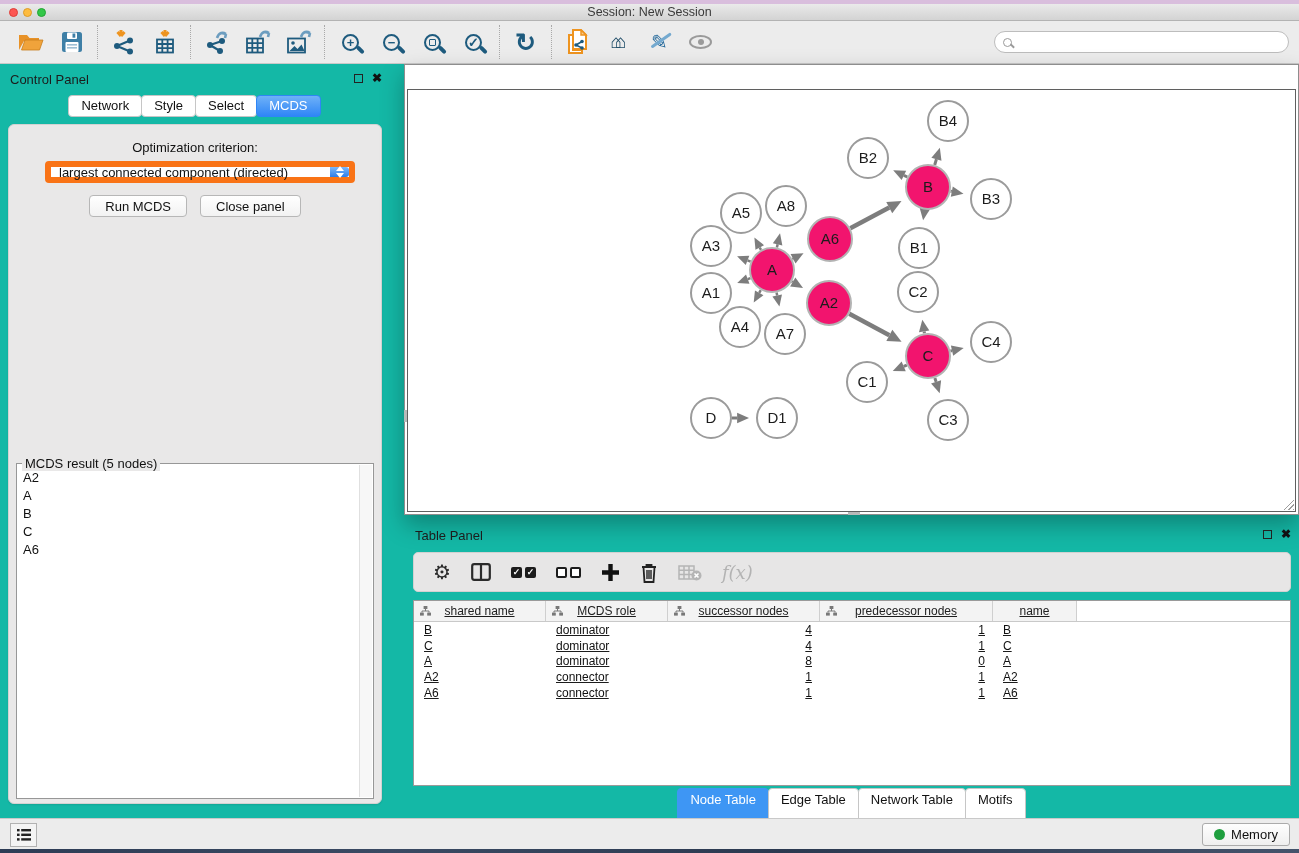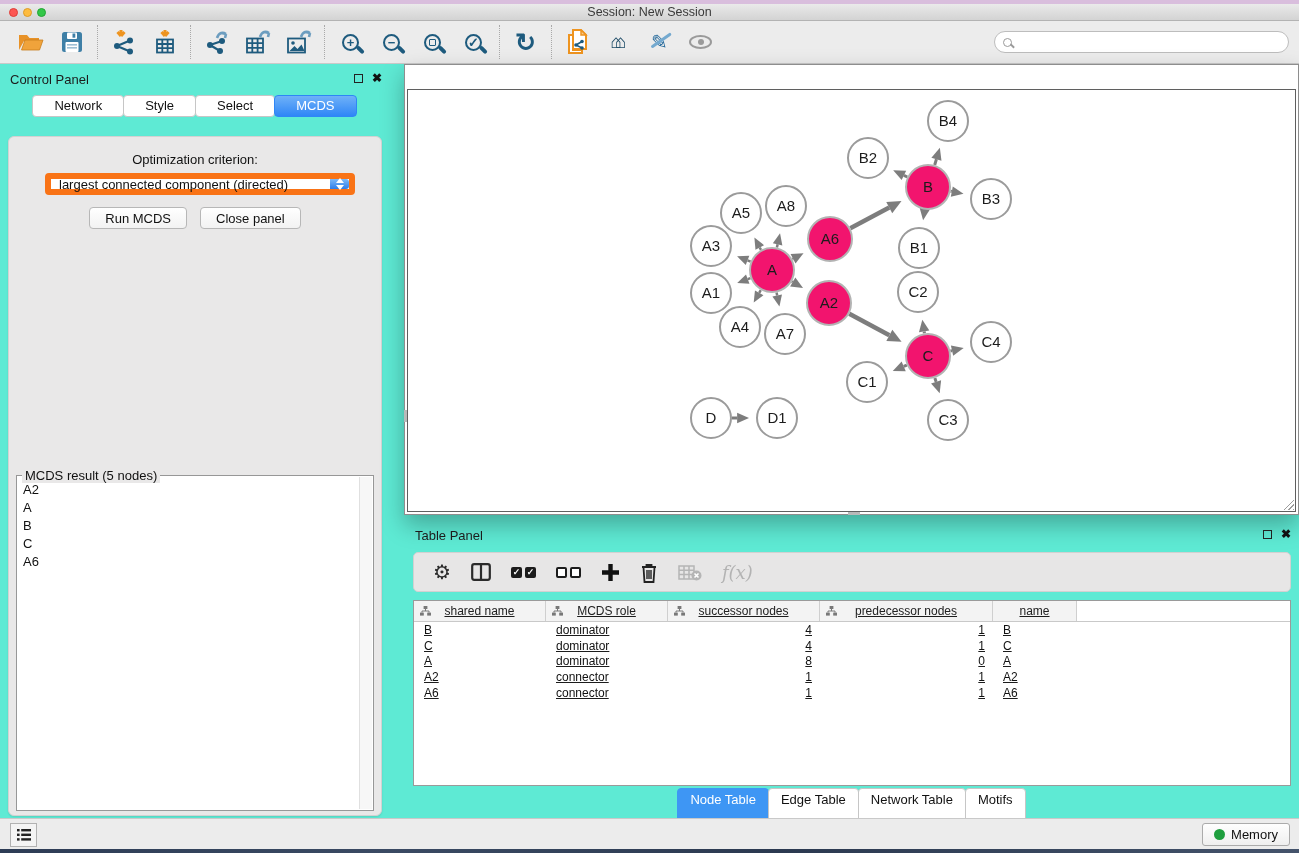--- a/index.html
+++ b/index.html
@@ -1,19 +1,19 @@
 <!DOCTYPE html>
 <html><head>
 <meta charset="utf-8">
 <style>
   * { margin:0; padding:0; box-sizing:border-box; }
   html,body { background:#444; }
   .screen {
     position:relative; width:1299px; height:853px; overflow:hidden;
-    background:#5eead4; font-family:"Liberation Sans", sans-serif; color:#1c1c1c;
+    background:#14b8a6; font-family:"Liberation Sans", sans-serif; color:#1c1c1c;
   }
   
   .desktop-strip-top { position:absolute; top:0; left:0; right:0; height:4px; background:#d9bedd; }
   .titlebar {
     position:absolute; top:4px; left:0; right:0; height:17px;
     background:linear-gradient(#eaeaea,#d3d3d3); border-bottom:1px solid #b3b3b3;
   }
   .titlebar .title { position:absolute; left:0; right:0; top:1px; text-align:center; font-size:12.5px; color:#3a3a3a; }
   .tl { position:absolute; top:4px; width:9px; height:9px; border-radius:50%; }
   .tl.red    { left:9px;  background:#fc5753; border:0.5px solid #df3e38; }
@@ -46,26 +46,26 @@
   .search-mag::after { content:''; position:absolute; width:5px; height:1.5px; background:#9a9a9a; right:-4px; bottom:-1px; transform:rotate(45deg); }
   .search-input { border:none; outline:none; background:transparent; flex:1; font-size:12px; padding-left:6px; font-family:"Liberation Sans",sans-serif; }
   
   .control-panel { position:absolute; left:0; top:64px; width:390px; height:754px; }
   .panel-head-title { position:absolute; left:10px; top:8px; font-size:13px; color:#1c1c1c; }
   .panel-head-icons { position:absolute; right:8px; top:8px; display:flex; align-items:center; gap:9px; }
   .float-icon { width:9px; height:9px; border:1.5px solid #222; display:inline-block; }
   .close-icon { font-size:12px; color:#111; line-height:1; font-weight:bold; }
   .cp-tabs { position:absolute; left:0; right:0; top:31px; display:flex; justify-content:center; }
   .tab {
-    font-size:13px; padding:2px 21px 3px; background:#fff; border:1px solid #c6c6c6;
+    font-size:13px; padding:2px 12px 3px; background:#fff; border:1px solid #c6c6c6;
     border-radius:4px; margin-left:-1px; color:#111; cursor:default; white-space:nowrap;
   }
   .tab.selected { background:linear-gradient(#6fb1f8,#2f86f6); border-color:#2f86f6; color:#fff; }
   .cp-card {
-    position:absolute; left:8px; right:8px; top:72px; height:680px;
+    position:absolute; left:8px; right:8px; top:60px; height:680px;
     background:#e9e8e8; border:1px solid #d3d2d2; border-radius:6px; box-shadow:0 1px 2px rgba(0,0,0,0.10);
   }
   .opt-label { position:absolute; left:0; right:0; top:15px; text-align:center; font-size:13px; color:#111; }
   .dropdown {
     position:absolute; left:36px; right:26px; top:36px; height:22px; background:#fff;
     border:6px solid #f97316; border-radius:4px; display:flex; align-items:center;
   }
   .dropdown .dd-text { flex:1; font-size:13px; padding-left:8px; color:#111; white-space:nowrap; }
   .dd-stepper {
     width:19px; align-self:stretch; background:linear-gradient(#7cb9f9,#2e7de9);

